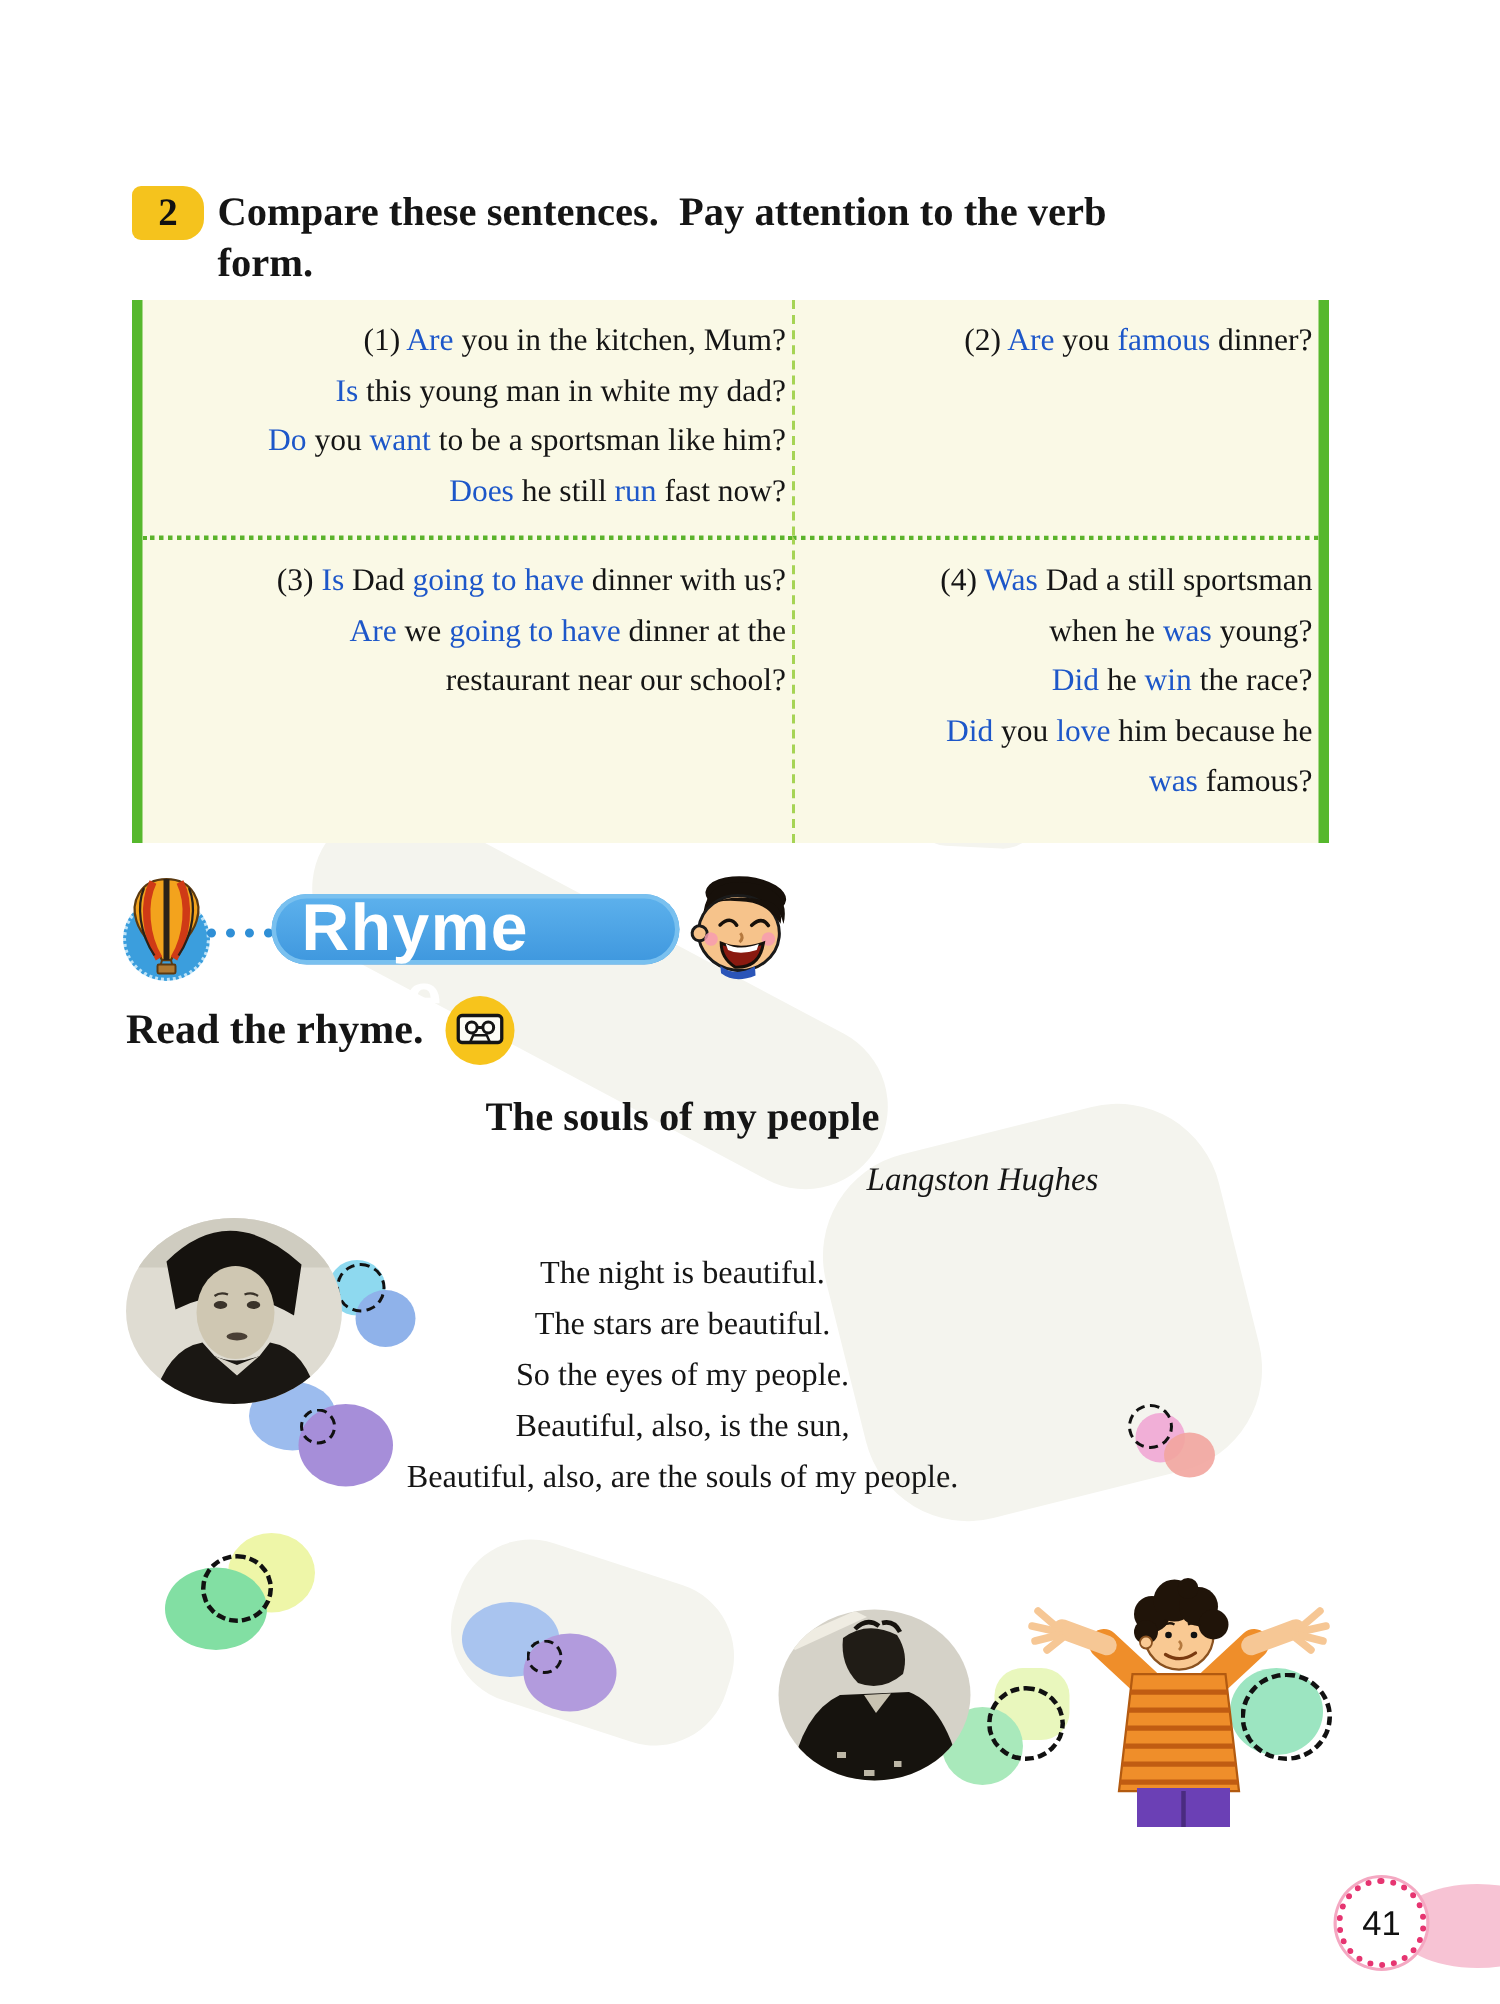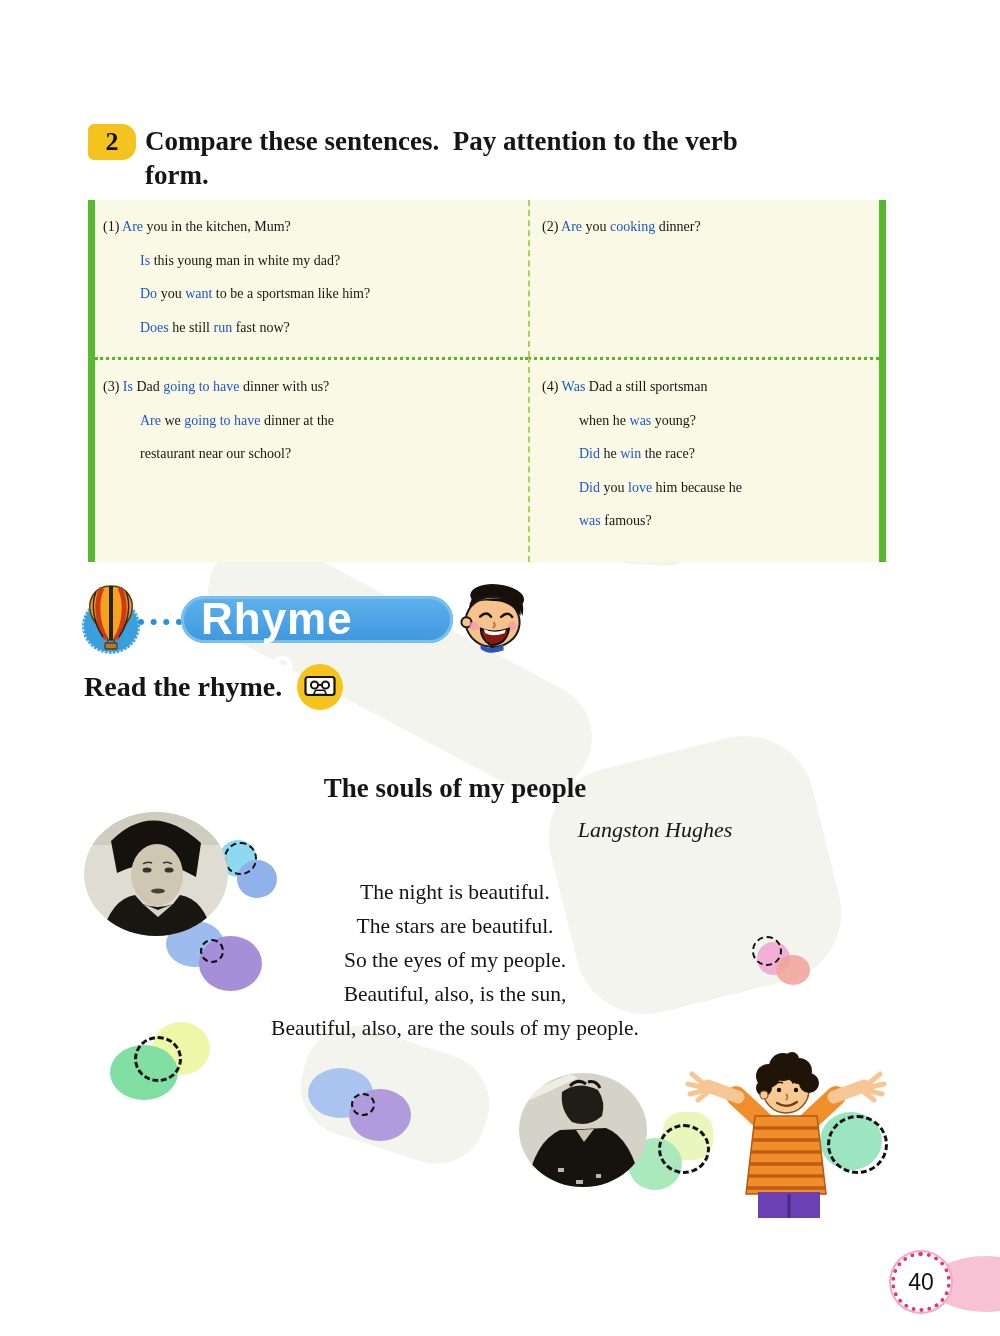--- a/index.html
+++ b/index.html
@@ -12,21 +12,21 @@
   .ex-badge{width:48px;height:36px;background:#f5c31d;border-radius:6px 14px 14px 6px;
             display:flex;align-items:center;justify-content:center;
             font-weight:bold;font-size:26px;color:#111;}
   .ex-title{margin-left:9px;font-weight:bold;font-size:27px;line-height:34px;white-space:pre;}
   
   .vtable{position:absolute;left:88px;top:200px;width:798px;height:362px;background:#faf9e6;z-index:1;}
   .gbar{position:absolute;top:0;bottom:0;width:7px;background:#56b82d;}
   .gbar.left{left:0}.gbar.right{right:0}
   .vgrid{position:absolute;left:7px;right:7px;top:0;bottom:0;display:grid;
          grid-template-columns:433px 1fr;grid-template-rows:157px 1fr;}
-  .vcell{padding:10px 4px 0 8px;font-size:14px;line-height:33.5px;}
+  .vcell{padding:10px 4px 0 8px;font-size:21px;line-height:33.5px;text-align:right;}
   .vcell.c2{border-left:2px dashed #a6d455;padding-left:12px;}
   .vcell.r2{border-top:3px dotted #5bb32b;}
   .tline{white-space:nowrap;padding-left:37px;}
   .tline.first{padding-left:0;}
   .vb{color:#1d57c9;}
   
   .balloon-circle{position:absolute;left:82px;top:598px;width:54px;height:52px;border-radius:50%;
                   background:#3b9edd;border:2.5px dotted #bfe4f8;z-index:1;}
   .balloon-svg{position:absolute;left:84px;top:584px;z-index:2;}
   .dotline{position:absolute;left:138px;top:619px;width:44px;height:0;
@@ -37,21 +37,21 @@
   .pill span{display:block;padding-left:20px;line-height:46px;color:#fff;
              font-family:"Liberation Sans",sans-serif;font-weight:bold;font-size:44px;letter-spacing:1px;}
   .face-svg{position:absolute;left:449px;top:581px;z-index:2;}
   
   .read-row{position:absolute;left:84px;top:664px;display:flex;align-items:center;z-index:3;}
   .read-label{font-weight:bold;font-size:28px;}
   .audio-btn{margin-left:15px;width:46px;height:46px;border-radius:50%;background:#f7c41c;
              display:flex;align-items:center;justify-content:center;cursor:pointer;}
   
   .poem{position:absolute;left:130px;top:729px;width:650px;text-align:center;z-index:3;}
-  .poem-title{font-weight:bold;font-size:27px;margin-top:44px;}
+  .poem-title{font-weight:bold;font-size:27px;}
   .poem-author{margin-top:13px;margin-left:400px;text-align:center;font-style:italic;font-size:22px;}
   .poem-lines{margin-top:32px;font-size:21.5px;line-height:34px;}
   
   .dot-c{position:absolute;border-radius:50%;z-index:1;}
   .ring{position:absolute;border-radius:50%;border:2.5px dashed #111;background:transparent;z-index:2;}
   .photo{position:absolute;z-index:2;}
   .boy{position:absolute;left:680px;top:1046px;z-index:2;}
   
   .pg-blob{position:absolute;left:930px;top:1256px;width:110px;height:56px;border-radius:50%;
            background:#f7c3d4;z-index:1;}
@@ -80,21 +80,21 @@
     <div class="gbar left"></div>
     <div class="gbar right"></div>
     <div class="vgrid">
       <div class="vcell c1 r1">
           <div class="tline first"><span>(1) </span><span class="vb">Are</span><span> you in the kitchen, Mum?</span></div>
           <div class="tline"><span class="vb">Is</span><span> this young man in white my dad?</span></div>
           <div class="tline"><span class="vb">Do</span><span> you </span><span class="vb">want</span><span> to be a sportsman like him?</span></div>
           <div class="tline"><span class="vb">Does</span><span> he still </span><span class="vb">run</span><span> fast now?</span></div>
         </div>
       <div class="vcell c2 r1">
-          <div class="tline first"><span>(2) </span><span class="vb">Are</span><span> you </span><span class="vb">cooking</span><span> dinner?</span></div>
+          <div class="tline first"><span>(2) </span><span class="vb">Are</span><span> you </span><span class="vb">famous</span><span> dinner?</span></div>
         </div>
       <div class="vcell c1 r2">
           <div class="tline first"><span>(3) </span><span class="vb">Is</span><span> Dad </span><span class="vb">going to have</span><span> dinner with us?</span></div>
           <div class="tline"><span class="vb">Are</span><span> we </span><span class="vb">going to have</span><span> dinner at the</span></div>
           <div class="tline"><span>restaurant near our school?</span></div>
         </div>
       <div class="vcell c2 r2">
           <div class="tline first"><span>(4) </span><span class="vb">Was</span><span> Dad a still sportsman</span></div>
           <div class="tline"><span>when he </span><span class="vb">was</span><span> young?</span></div>
           <div class="tline"><span class="vb">Did</span><span> he </span><span class="vb">win</span><span> the race?</span></div>
@@ -274,16 +274,16 @@
     <circle cx="99" cy="44" r="2.2" fill="#111"></circle>
       <circle cx="116" cy="44" r="2.2" fill="#111"></circle>
     <path d="M95,38 q4,-3 8,-1 M112,37 q4,-2 8,1" stroke="#201409" stroke-width="1.6" fill="none"></path>
     <path d="M106,48 q3,3 0,6" stroke="#b5793e" stroke-width="1.8" fill="none"></path>
     <path d="M97,57 Q107,63 117,56" stroke="#7a3a10" stroke-width="2.2" fill="none" stroke-linecap="round"></path>
     <circle cx="84" cy="49" r="4" fill="#f9c993" stroke="#8a5220" stroke-width="1.2"></circle>
   </svg>
 
   <div class="pg-blob"></div>
   <div class="pg-badge">
-    <span>40</span>
+    <span>41</span>
   </div>
 
 </div>
 
 </body></html>

